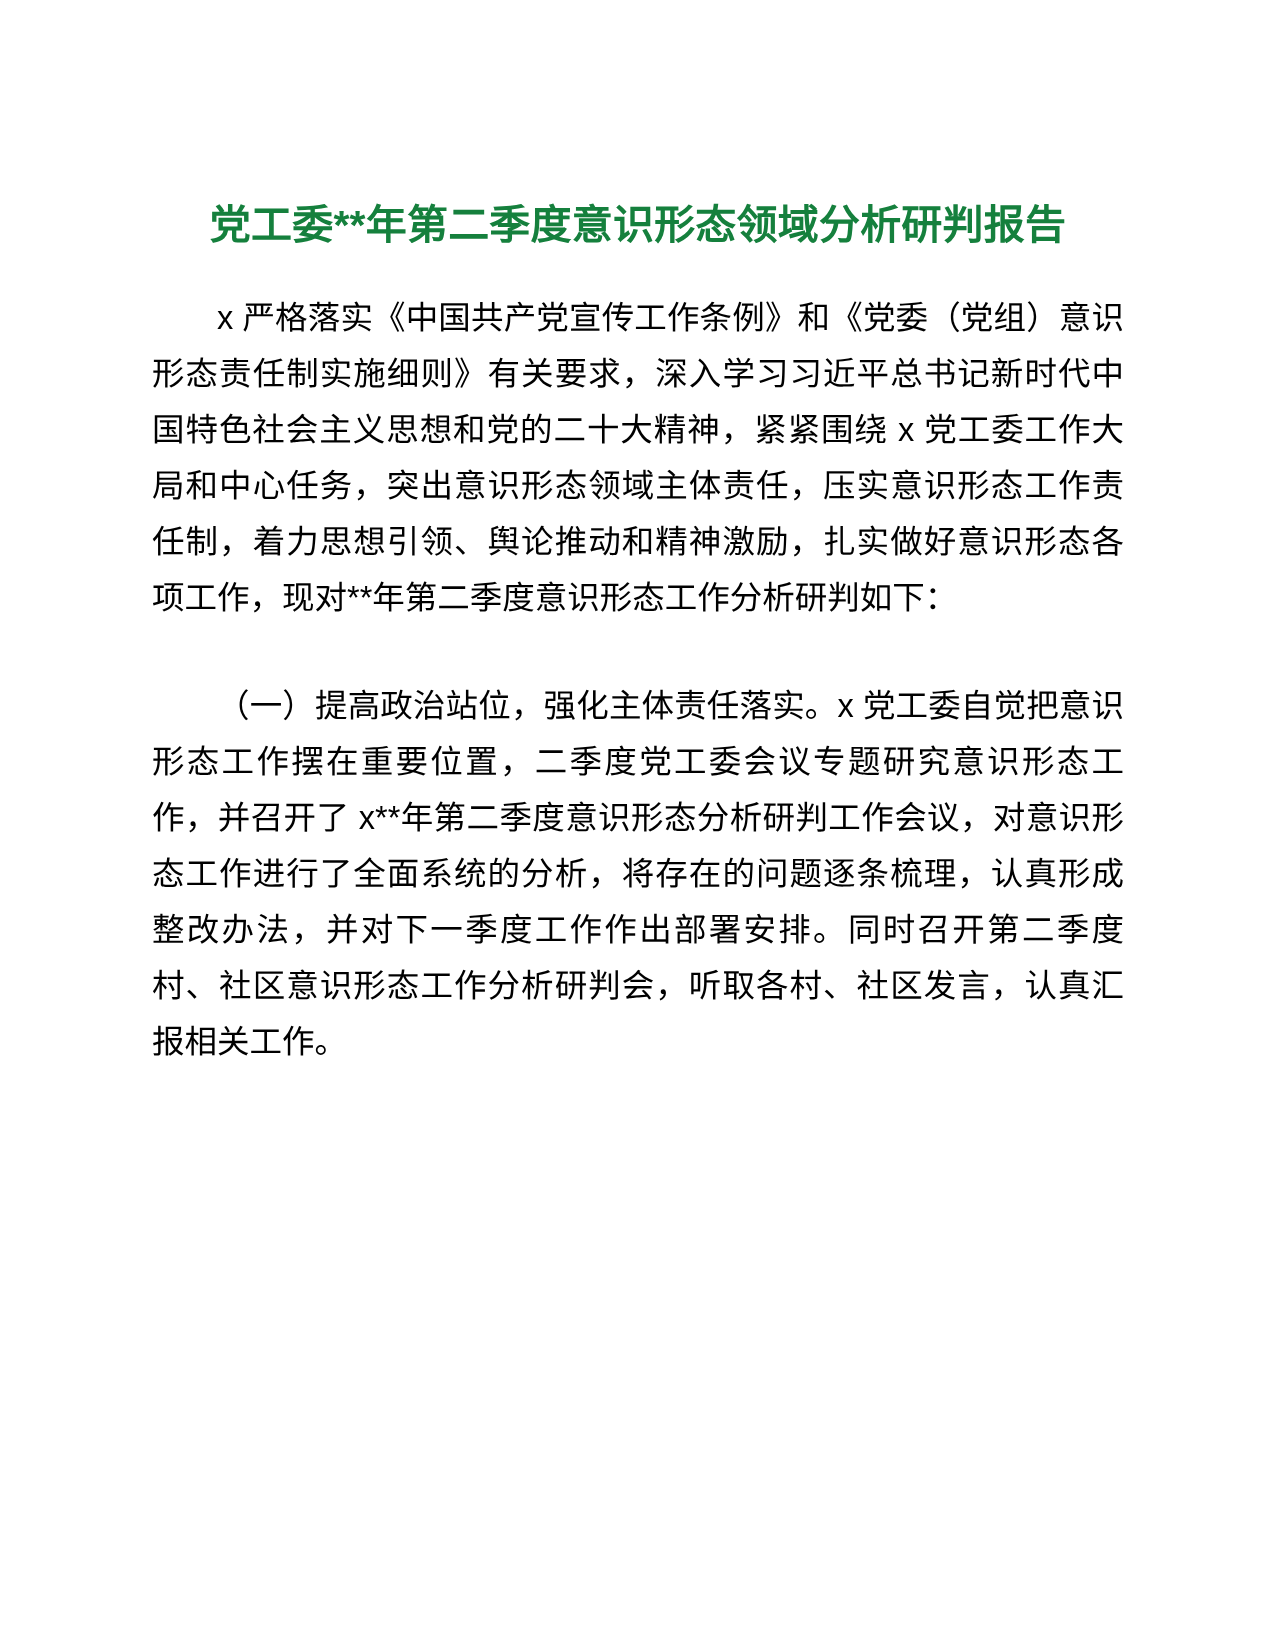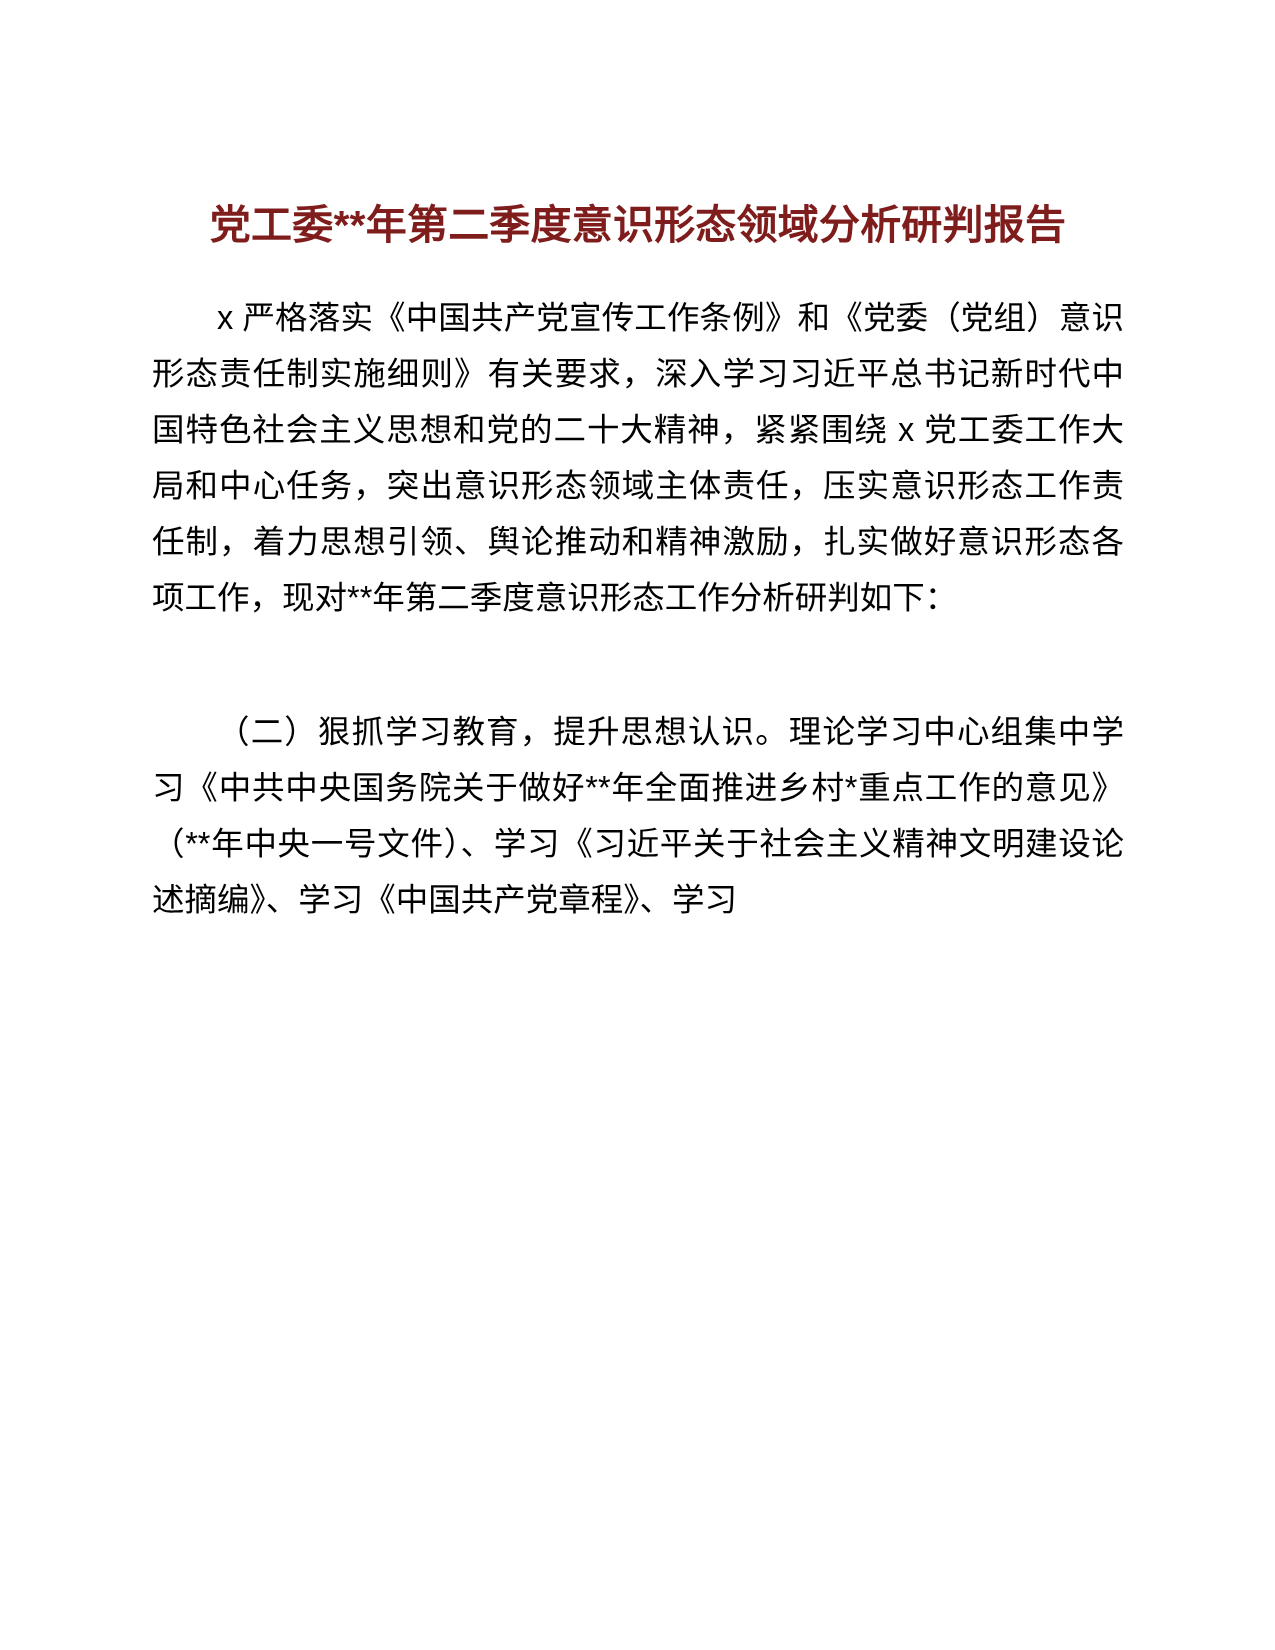--- a/index.html
+++ b/index.html
@@ -29,21 +29,21 @@
   }
   .doc-title {
     margin: 0;
     padding: 0;
     font-size: 41px;
     font-weight: bold;
     line-height: 1.42;
     text-align: center;
     letter-spacing: 0.2px;
     padding-top: 196px;
-    color: #7f1d1d;
+    color: #15803d;
   }
   .doc-paragraph {
     margin: 0;
     padding: 0;
     font-size: 32.5px;
     line-height: 56px;
     text-align: justify;
     text-justify: inter-character;
     text-indent: 2em;
     color: #000000;
@@ -63,19 +63,19 @@
 
     <div class="spacer-after-title"></div>
 
     <p class="doc-paragraph">x 严格落实《中国共产党宣传工作条例》和《党委（党组）意识形态责任制实施细则》有关要求，深入学习习近平总书记新时代中国特色社会主义思想和党的二十大精神，紧紧围绕 x 党工委工作大局和中心任务，突出意识形态领域主体责任，压实意识形态工作责任制，着力思想引领、舆论推动和精神激励，扎实做好意识形态各项工作，现对**年第二季度意识形态工作分析研判如下：</p>
 
     <div class="spacer-heading"></div>
 
 
     <div class="spacer-para"></div>
 
+    <p class="doc-paragraph">（一）提高政治站位，强化主体责任落实。x 党工委自觉把意识形态工作摆在重要位置，二季度党工委会议专题研究意识形态工作，并召开了 x**年第二季度意识形态分析研判工作会议，对意识形态工作进行了全面系统的分析，将存在的问题逐条梳理，认真形成整改办法，并对下一季度工作作出部署安排。同时召开第二季度村、社区意识形态工作分析研判会，听取各村、社区发言，认真汇报相关工作。</p>
 
     <div class="spacer-para"></div>
 
-    <p class="doc-paragraph">（二）狠抓学习教育，提升思想认识。理论学习中心组集中学习《中共中央国务院关于做好**年全面推进乡村*重点工作的意见》（**年中央一号文件）、学习《习近平关于社会主义精神文明建设论述摘编》、学习《中国共产党章程》、学习</p>
 
   </div>
 </div>
 
 </body></html>

